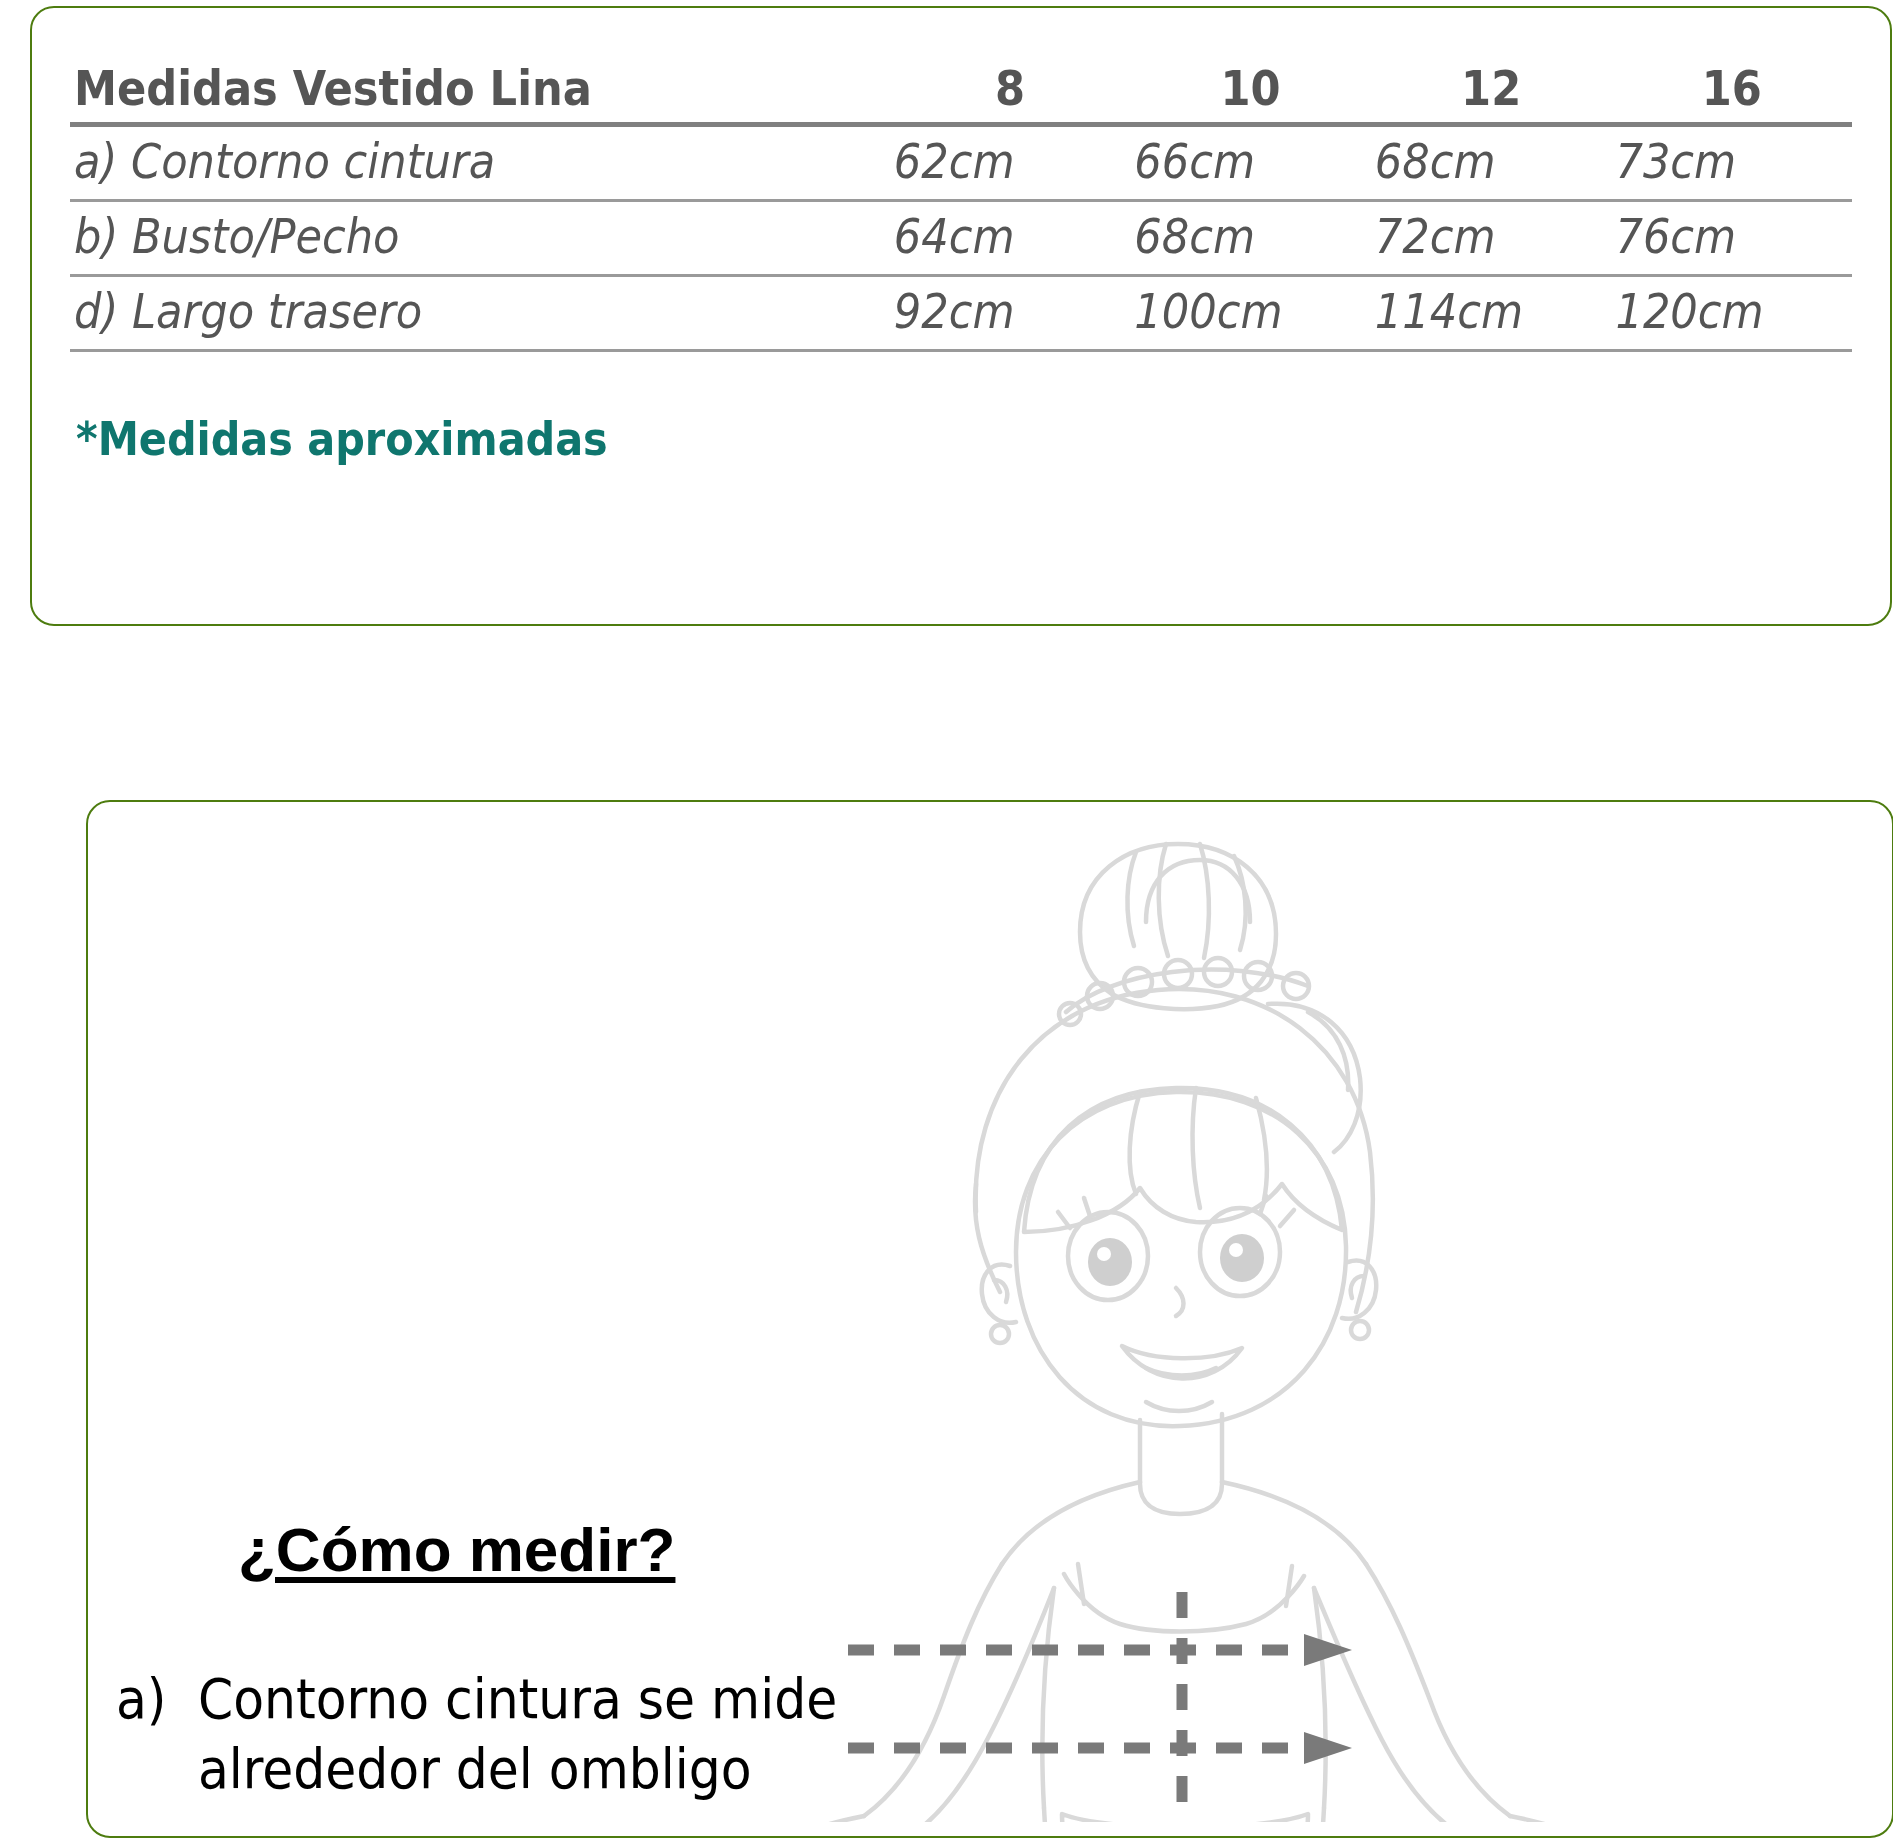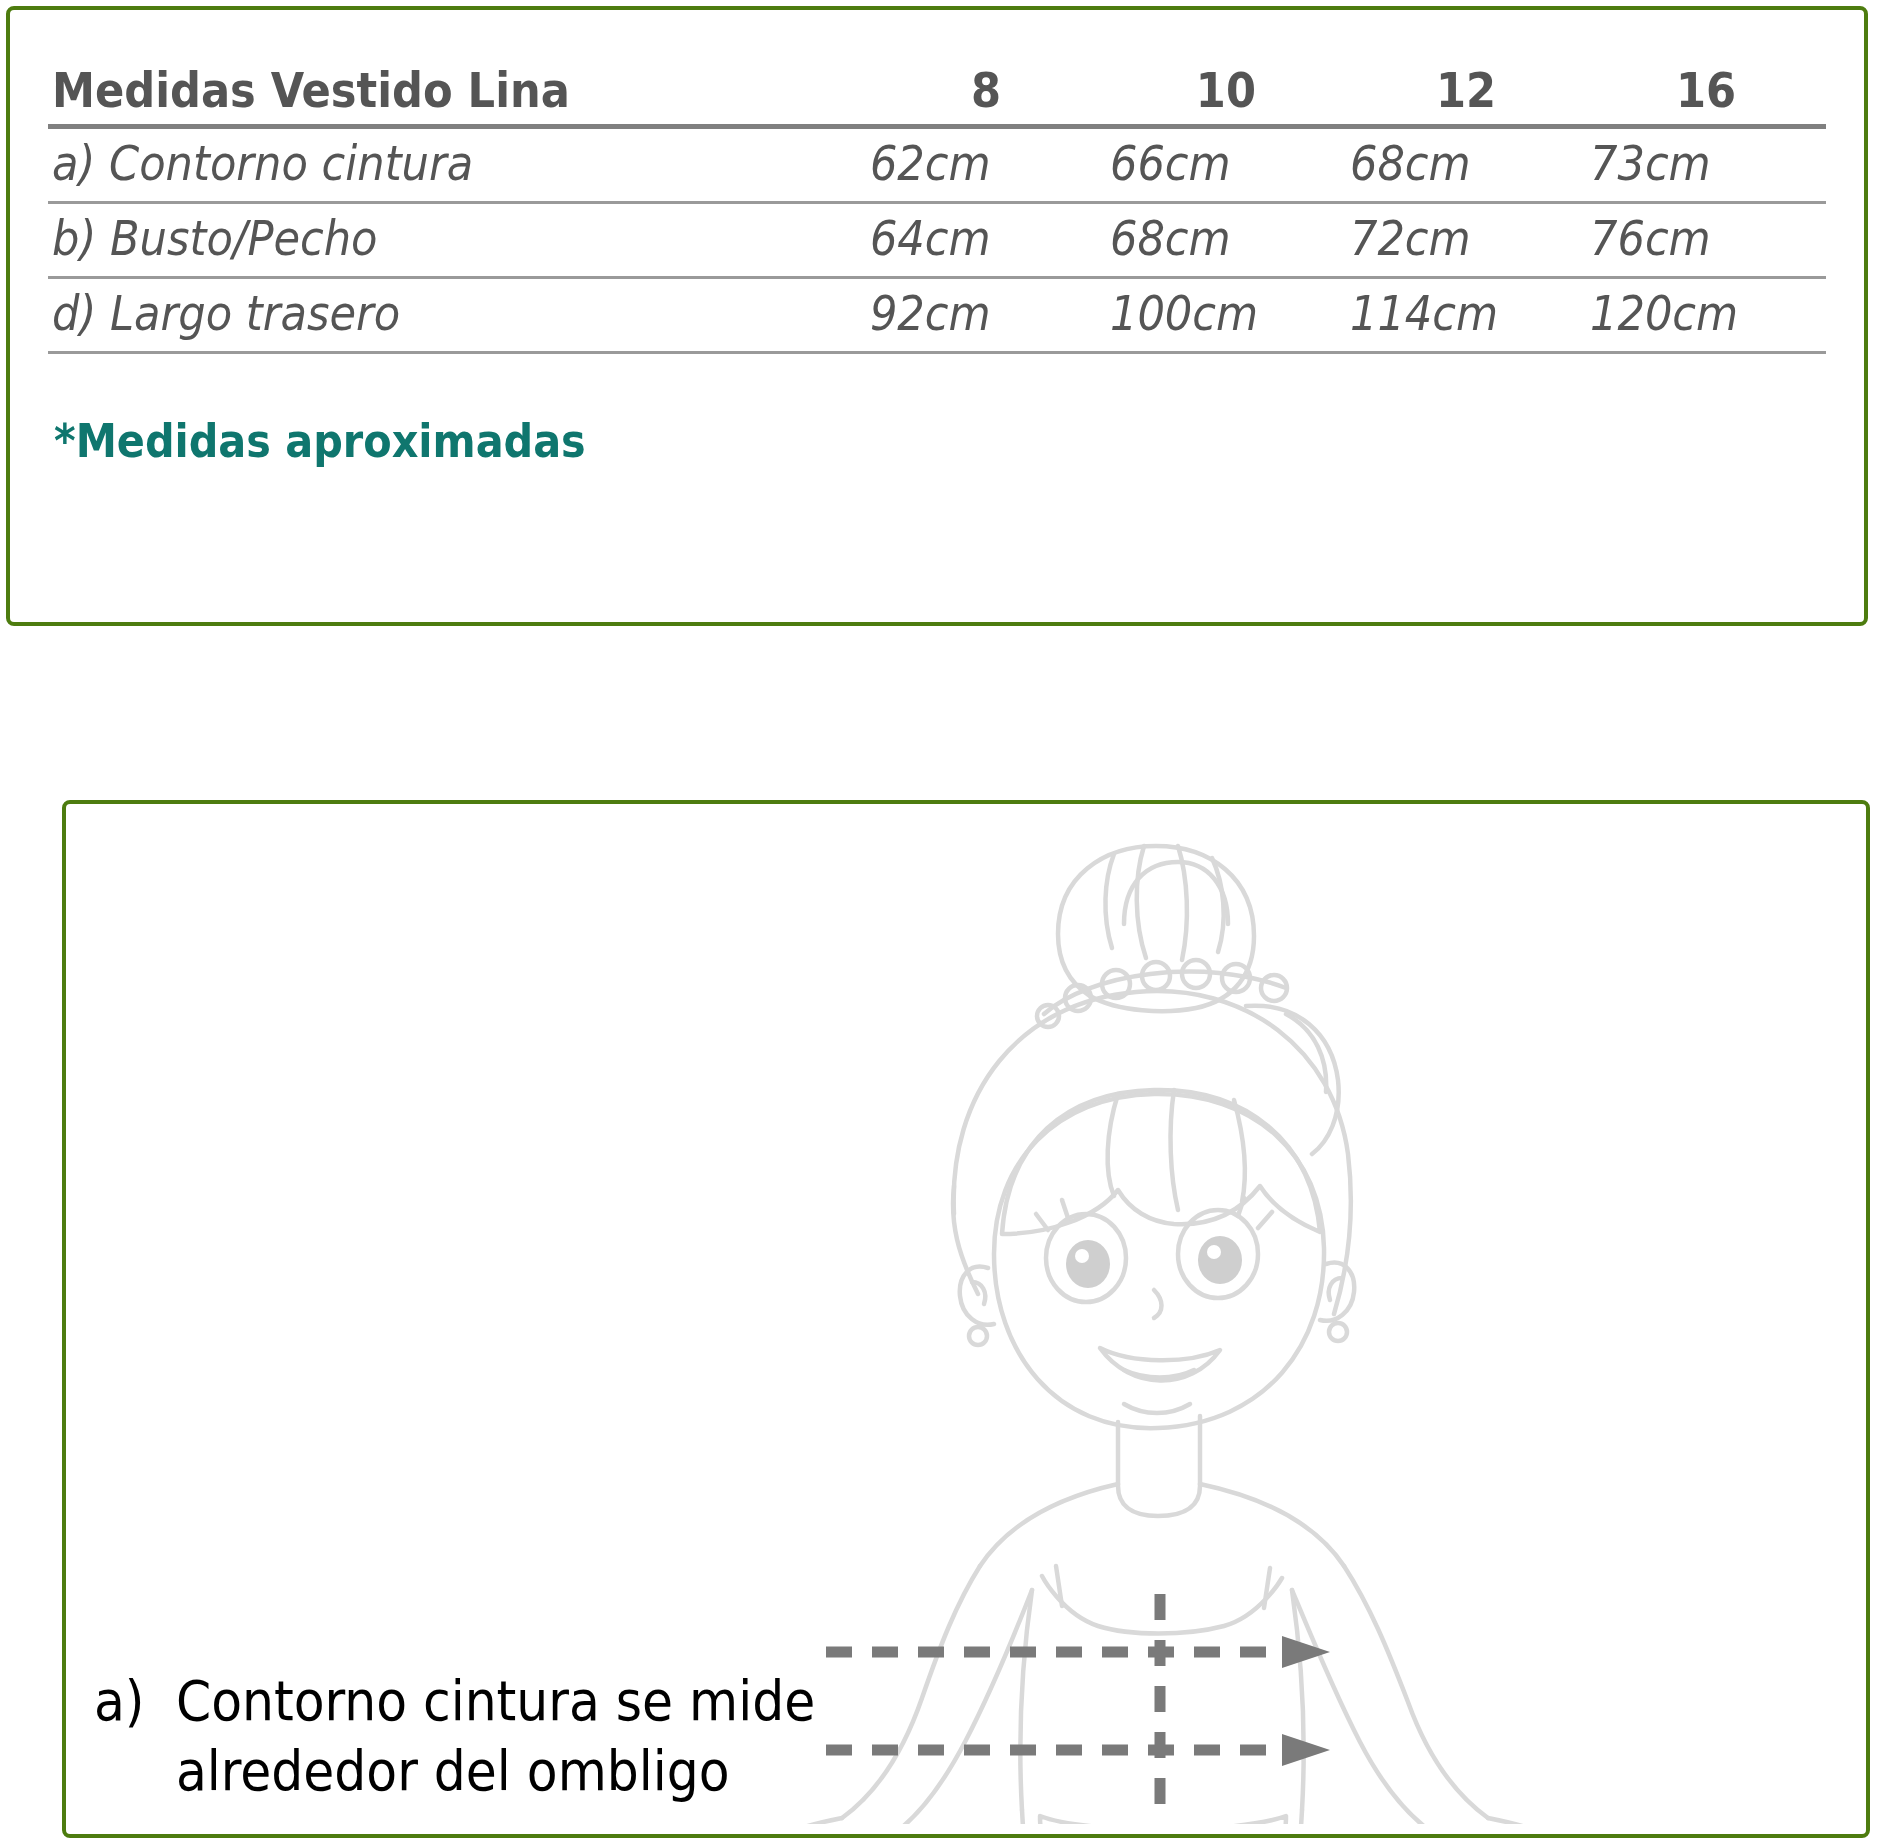--- a/index.html
+++ b/index.html
@@ -12,23 +12,24 @@
     height: 1844px;
     font-family: "Liberation Sans", sans-serif;
     position: relative;
     overflow: hidden;
   }
 
   
   .panel {
     position: absolute;
     box-sizing: border-box;
-    border: 4px solid #4d7c0f;
-    border-radius: 8px;
+    border: 2px solid #4d7c0f;
+    border-radius: 24px;
     background: #ffffff;
+    margin-left: 24px;
   }
   #size-table-panel {
     left: 6px;
     top: 6px;
     width: 1862px;
     height: 620px;
   }
   #how-to-measure-panel {
     left: 62px;
     top: 800px;
@@ -181,20 +182,21 @@
           <td class="row-val">120cm</td>
         </tr>
       </tbody>
     </table>
   </div>
   <div class="table-note">*Medidas aproximadas</div>
 </div>
 
 <div class="panel" id="how-to-measure-panel">
 
+  <div class="howto-title">¿Cómo medir?</div>
 
   <div class="howto-list">
     <div class="howto-item">
       <span class="howto-marker">a)</span>
       <span class="howto-text">Contorno cintura se mide alrededor del ombligo</span>
     </div>
 
   </div>
 
   <div id="figure-area">

